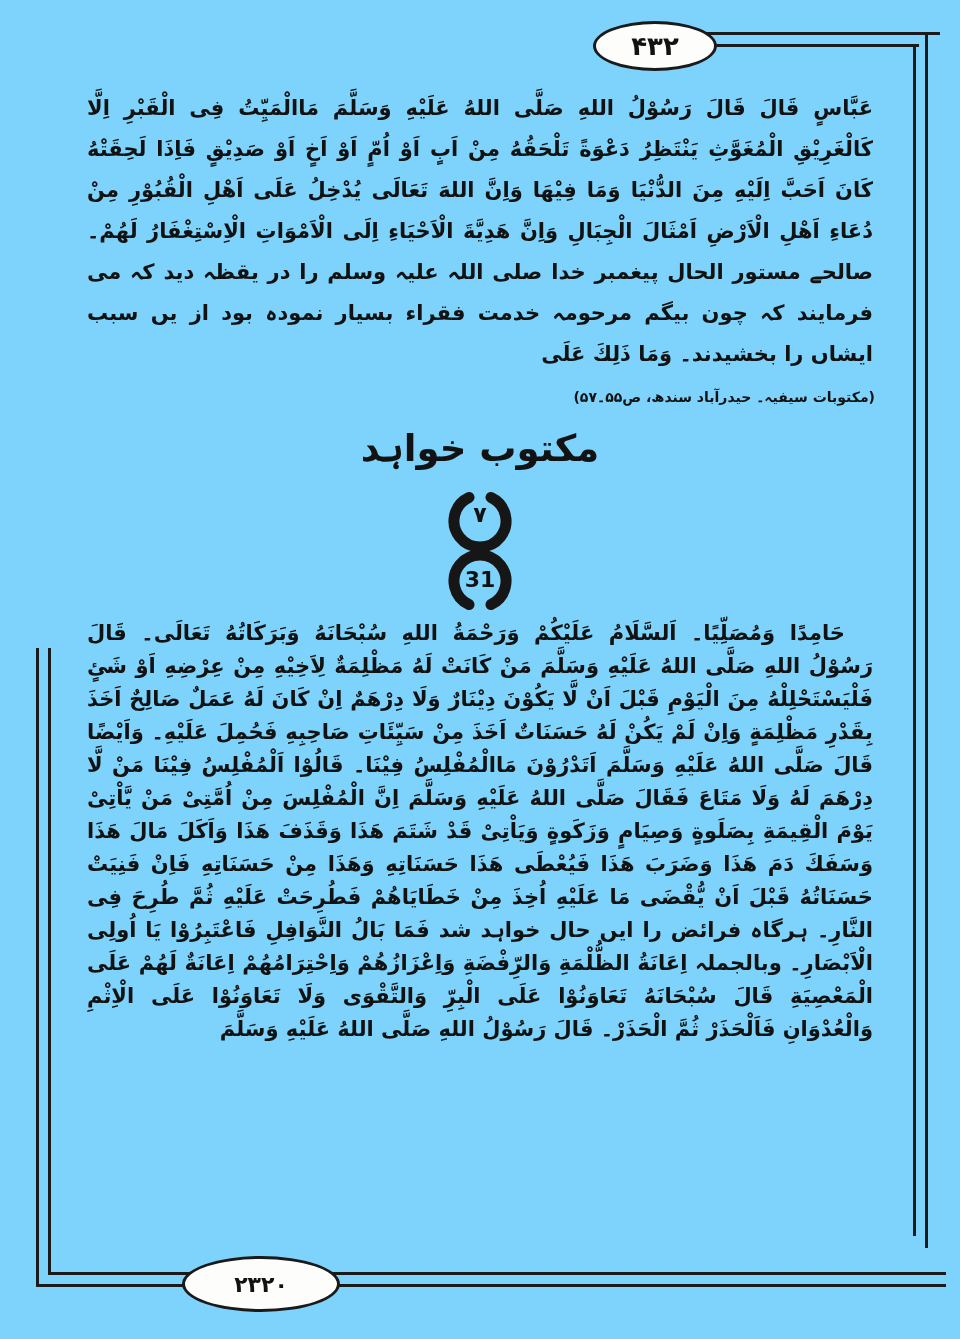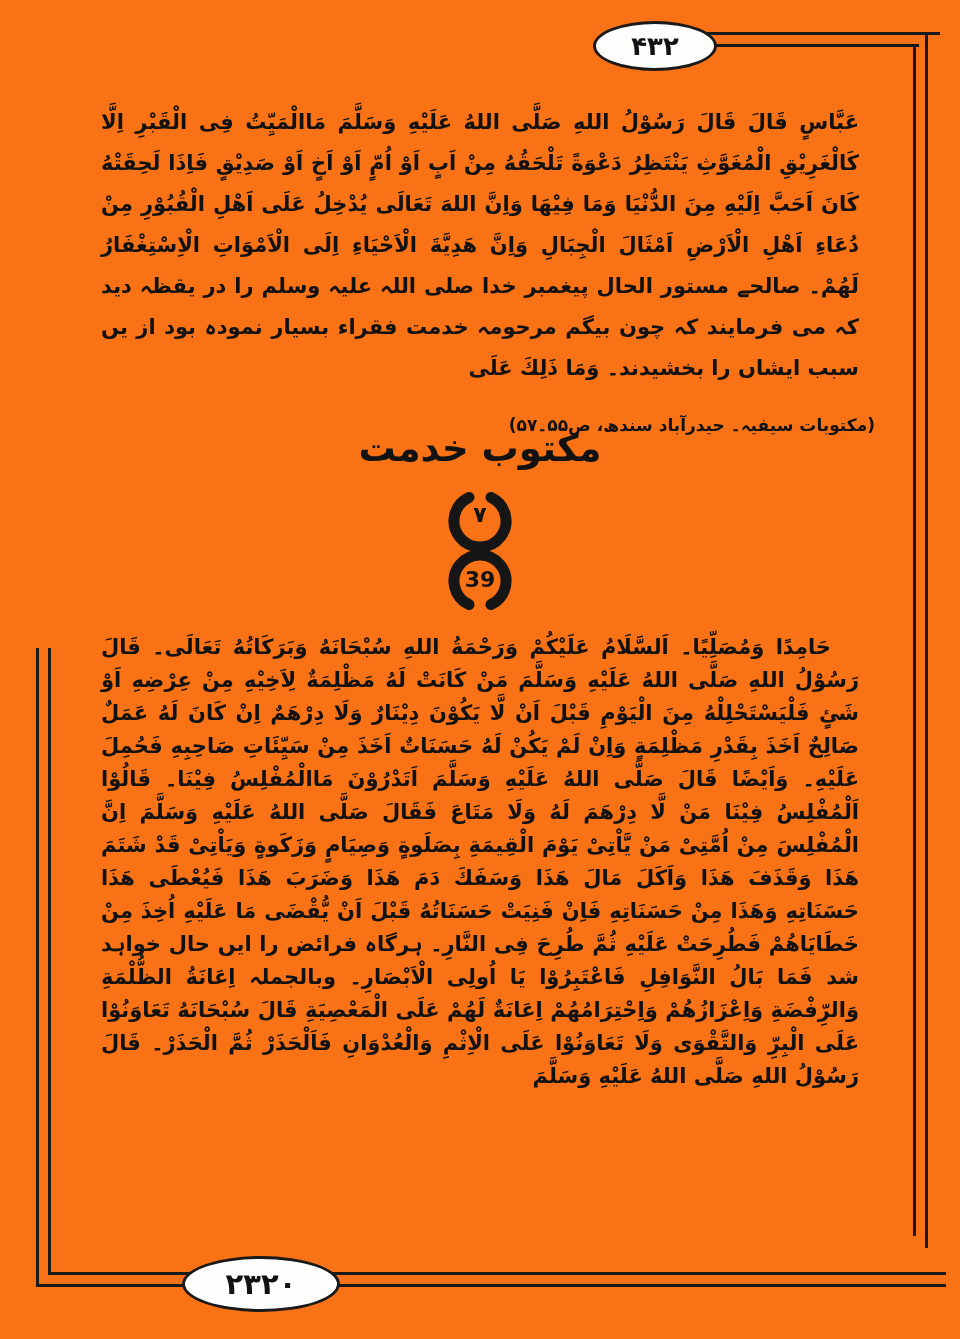--- a/index.html
+++ b/index.html
@@ -5,21 +5,21 @@
   html, body {
     margin: 0;
     padding: 0;
     background: #e9e9e9;
   }
   .page {
     position: relative;
     width: 960px;
     height: 1339px;
     margin: 0 auto;
-    background: #f97316;
+    background: #7dd3fc;
     font-family: "DejaVu Sans", sans-serif;
     color: #121212;
     overflow: hidden;
     direction: rtl;
   }
   
   .rule {
     position: absolute;
     background: #1a1a1a;
   }
@@ -45,54 +45,54 @@
     font-weight: bold;
   }
   .cartouche-top {
     left: 593px; top: 21px;
     width: 118px; height: 44px;
     font-size: 26px;
   }
   .cartouche-bottom {
     left: 182px; top: 1256px;
     width: 152px; height: 50px;
-    font-size: 29px;
+    font-size: 22px;
   }
 
   
   .sect {
     position: absolute;
     left: 85px;
     width: 790px;
     display: flex;
     flex-direction: column;
     justify-content: space-between;
     direction: rtl;
   }
   .sect-1 { top: 86px;  height: 296px; }
   .sect-2 { top: 615px; height: 612px; }
 
   .body-text {
-    margin: 16px;
+    margin: 2px;
     font-size: 21px;
     line-height: 41px;
     font-weight: bold;
     text-align: justify;
     text-justify: inter-word;
   }
   .sect-2 .body-text { line-height: 33px; }
   .sect-2 .para { text-indent: 28px; }
 
   .final-row {
     display: flex;
     justify-content: space-between;
     align-items: baseline;
   }
   .citation {
-    font-size: 17px;
+    font-size: 14px;
     font-weight: bold;
     line-height: 41px;
     white-space: nowrap;
     text-align: center;
   }
 
   
   .heading {
     position: absolute;
     top: 423px;
@@ -141,29 +141,29 @@
     <span>۴۳۲</span>
   </div>
 
   <div class="sect sect-1">
     <p class="body-text para">عَبَّاسٍ قَالَ قَالَ رَسُوْلُ اللهِ صَلَّى اللهُ عَلَيْهِ وَسَلَّمَ مَاالْمَيِّتُ فِى الْقَبْرِ اِلَّا كَالْغَرِيْقِ الْمُغَوَّثِ يَنْتَظِرُ دَعْوَةً تَلْحَقُهُ مِنْ اَبٍ اَوْ اُمٍّ اَوْ اَخٍ اَوْ صَدِيْقٍ فَاِذَا لَحِقَتْهُ كَانَ اَحَبَّ اِلَيْهِ مِنَ الدُّنْيَا وَمَا فِيْهَا وَاِنَّ اللهَ تَعَالَى يُدْخِلُ عَلَى اَهْلِ الْقُبُوْرِ مِنْ دُعَاءِ اَهْلِ الْاَرْضِ اَمْثَالَ الْجِبَالِ وَاِنَّ هَدِيَّةَ الْاَحْيَاءِ اِلَى الْاَمْوَاتِ الْاِسْتِغْفَارُ لَهُمْ۔ صالحے مستور الحال پیغمبر خدا صلی اللہ علیہ وسلم را در یقظہ دید کہ می فرمایند کہ چون بیگم مرحومہ خدمت فقراء بسیار نمودہ بود از یں سبب ایشاں را بخشیدند۔ وَمَا ذَلِكَ عَلَى</p>
     <div class="final-row">
       <span class="citation">(مکتوبات سیفیہ۔ حیدرآباد سندھ، ص۵۵۔۵۷)</span>
     </div>
   </div>
 
-  <h1 class="heading">مکتوب خدمت</h1>
+  <h1 class="heading">مکتوب خواہد</h1>
 
   <div class="ornament">
     <svg width="120" height="126" viewBox="0 0 120 126" aria-hidden="true">
       <path d="M 49 10.4 A 26 26 0 1 0 71 10.4" fill="none" stroke="#161616" stroke-width="11" stroke-linecap="round"></path>
       <path d="M 71 117.6 A 26 26 0 1 0 49 117.6" fill="none" stroke="#161616" stroke-width="11" stroke-linecap="round"></path>
     </svg>
     <div class="orn-num orn-num-top">۷</div>
-    <div class="orn-num orn-num-bottom">39</div>
+    <div class="orn-num orn-num-bottom">31</div>
   </div>
 
   <div class="sect sect-2">
     <p class="body-text para">حَامِدًا وَمُصَلِّيًا۔ اَلسَّلَامُ عَلَيْكُمْ وَرَحْمَةُ اللهِ سُبْحَانَهُ وَبَرَكَاتُهُ تَعَالَى۔ قَالَ رَسُوْلُ اللهِ صَلَّى اللهُ عَلَيْهِ وَسَلَّمَ مَنْ كَانَتْ لَهُ مَظْلِمَةٌ لِاَخِيْهِ مِنْ عِرْضِهِ اَوْ شَئٍ فَلْيَسْتَحْلِلْهُ مِنَ الْيَوْمِ قَبْلَ اَنْ لَّا يَكُوْنَ دِيْنَارٌ وَلَا دِرْهَمٌ اِنْ كَانَ لَهُ عَمَلٌ صَالِحٌ اَخَذَ بِقَدْرِ مَظْلِمَةٍ وَاِنْ لَمْ يَكُنْ لَهُ حَسَنَاتٌ اَخَذَ مِنْ سَيِّئَاتِ صَاحِبِهِ فَحُمِلَ عَلَيْهِ۔ وَاَيْضًا قَالَ صَلَّى اللهُ عَلَيْهِ وَسَلَّمَ اَتَدْرُوْنَ مَاالْمُفْلِسُ فِيْنَا۔ قَالُوْا اَلْمُفْلِسُ فِيْنَا مَنْ لَّا دِرْهَمَ لَهُ وَلَا مَتَاعَ فَقَالَ صَلَّى اللهُ عَلَيْهِ وَسَلَّمَ اِنَّ الْمُفْلِسَ مِنْ اُمَّتِىْ مَنْ يَّاْتِىْ يَوْمَ الْقِيمَةِ بِصَلَوةٍ وَصِيَامٍ وَزَكَوةٍ وَيَاْتِىْ قَدْ شَتَمَ هَذَا وَقَذَفَ هَذَا وَاَكَلَ مَالَ هَذَا وَسَفَكَ دَمَ هَذَا وَضَرَبَ هَذَا فَيُعْطَى هَذَا حَسَنَاتِهِ وَهَذَا مِنْ حَسَنَاتِهِ فَاِنْ فَنِيَتْ حَسَنَاتُهُ قَبْلَ اَنْ يُّقْضَى مَا عَلَيْهِ اُخِذَ مِنْ خَطَايَاهُمْ فَطُرِحَتْ عَلَيْهِ ثُمَّ طُرِحَ فِى النَّارِ۔ ہرگاہ فرائض را ایں حال خواہد شد فَمَا بَالُ النَّوَافِلِ فَاعْتَبِرُوْا يَا اُولِى الْاَبْصَارِ۔ وبالجملہ اِعَانَةُ الظُّلْمَةِ وَالرِّفْضَةِ وَاِعْزَازُهُمْ وَاِحْتِرَامُهُمْ اِعَانَةٌ لَهُمْ عَلَى الْمَعْصِيَةِ قَالَ سُبْحَانَهُ تَعَاوَنُوْا عَلَى الْبِرِّ وَالتَّقْوَى وَلَا تَعَاوَنُوْا عَلَى الْاِثْمِ وَالْعُدْوَانِ فَاَلْحَذَرْ ثُمَّ الْحَذَرْ۔ قَالَ رَسُوْلُ اللهِ صَلَّى اللهُ عَلَيْهِ وَسَلَّمَ</p>
     <div class="final-row">
     </div>
   </div>
 
   <div class="cartouche cartouche-bottom">
     <span>۲۳۲۰</span>

